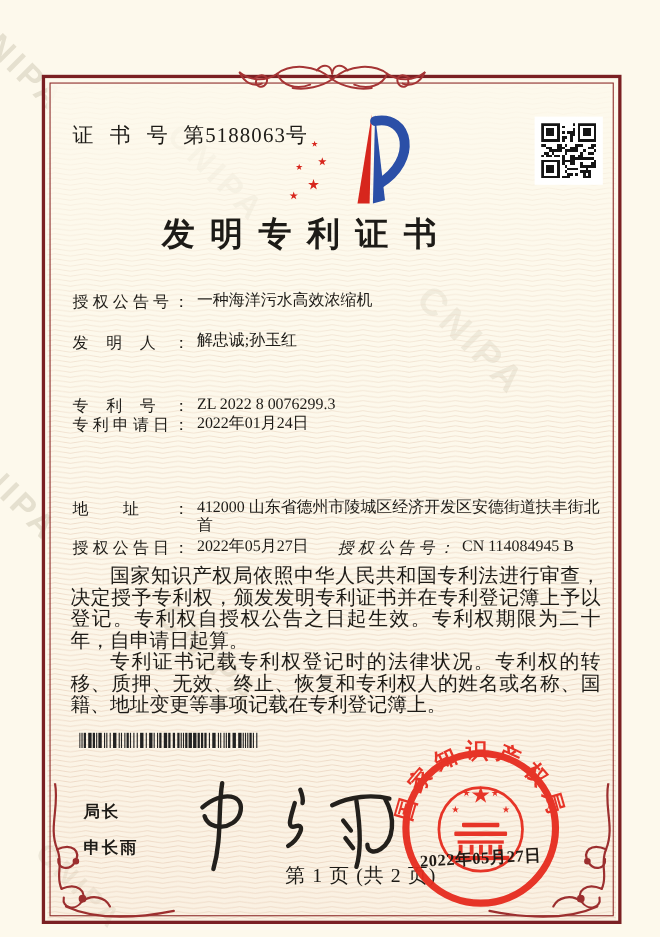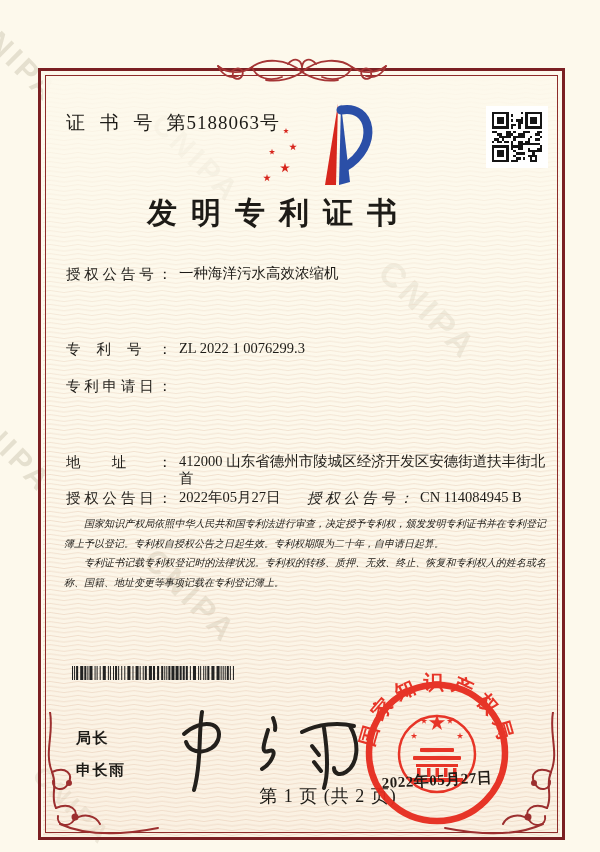--- a/index.html
+++ b/index.html
@@ -29,22 +29,22 @@
   .title{left:0;top:193px;width:544px;text-align:center;font-size:30px;font-weight:bold;
       letter-spacing:14px;padding-left:14px;box-sizing:border-box;}
   
   .row{position:absolute;left:66px;display:flex;font-size:14.5px;z-index:5;width:490px;}
   .row .lab{width:106px;min-width:106px;text-align:justify;text-align-last:justify;}
   .row .val{margin-left:7px;width:372px;line-height:16.5px;}
   .pair2{position:absolute;left:241px;top:0;display:flex;}
   .pair2 .lab{width:106px;min-width:106px;text-align:justify;text-align-last:justify;font-style:italic;}
   .pair2 .val{margin-left:7px;white-space:nowrap;}
   
-  .legal{left:64px;top:514px;width:482px;font-size:10px;line-height:19.5px;
-      font-style:italic;text-align:justify;}
+  .legal{left:64px;top:514px;width:482px;font-size:18px;line-height:19.5px;
+      text-align:justify;}
   .legal p{margin:0;text-indent:2em;}
   
   .barcode{left:72px;top:666px;width:164px;height:14px;}
   .sig-block{left:76px;font-family:"Liberation Sans","DejaVu Sans",sans-serif;
       font-weight:700;font-size:15px;letter-spacing:1.5px;}
   .footer{left:0;top:784px;width:600px;text-align:center;font-size:18px;letter-spacing:1px;margin-left:28px;}
   .autograph{left:172px;top:696px;}
   .seal{left:350px;top:668px;z-index:6;opacity:.95;}
 </style>
 </head>
@@ -248,26 +248,31 @@
       <use href="#star" transform="translate(21,82) scale(4)"></use>
     </g>
   </svg>
 
   <div class="content title">发明专利证书</div>
 
   <div class="row" style="top:265px">
     <span class="lab">授权公告号：</span>
     <span class="val">一种海洋污水高效浓缩机</span>
   </div>
-  <div class="row" style="top:340px">
+  <div class="row" style="top:302px">
+    <span class="lab">发明人：</span>
+    <span class="val">解忠诚;孙玉红</span>
+  </div>
+  <div class="row" style="top:360px">
     <span class="lab">专利号：</span>
-    <span class="val">ZL 2022 1 0076299.3</span>
+    <span class="val">ZL 2022 8 0076299.3</span>
   </div>
   <div class="row" style="top:377px">
     <span class="lab">专利申请日：</span>
+    <span class="val">2022年01月24日</span>
   </div>
   <div class="row" style="top:453px">
     <span class="lab">地址：</span>
     <span class="val">412000 山东省德州市陵城区经济开发区安德街道扶丰街北首</span>
   </div>
   <div class="row" style="top:489px">
     <span class="lab">授权公告日：</span>
     <span class="val" style="width:130px">2022年05月27日</span>
     <span class="pair2">
       <span class="lab">授权公告号：</span>

